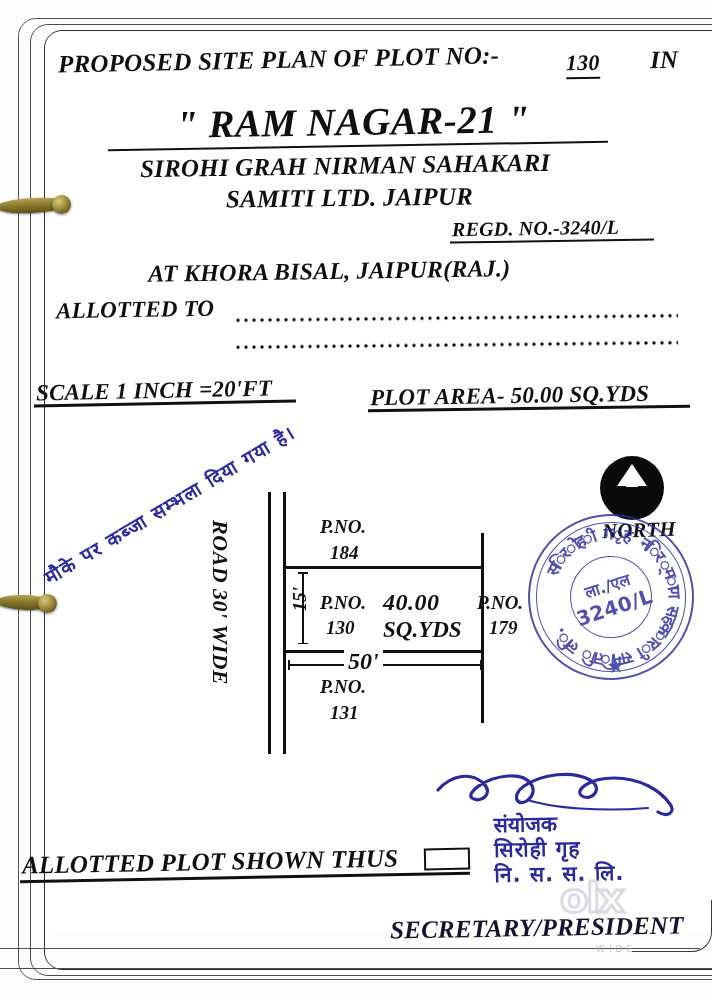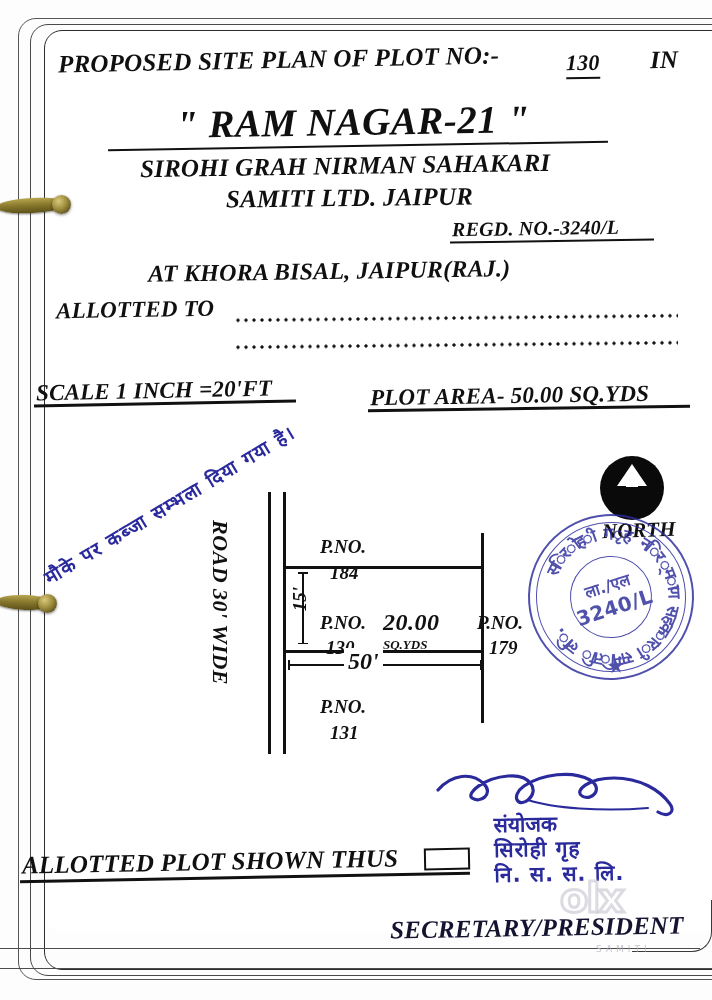--- a/index.html
+++ b/index.html
@@ -176,30 +176,30 @@
   }
 
   
   .hline { position: absolute; height: 2.5px; background: #111; }
   .vline { position: absolute; width: 2.5px; background: #111; }
 
   .plot-top    { left: 283px; top: 566px; width: 200px; }
   .plot-bottom { left: 283px; top: 650px; width: 200px; }
   .plot-right  { left: 481px; top: 533px; height: 190px; }
 
-  .lbl { position: absolute; font-family: "Liberation Serif", serif; font-weight: 700; font-style: italic; color:#111; white-space: nowrap; margin-top: 20px; }
+  .lbl { position: absolute; font-family: "Liberation Serif", serif; font-weight: 700; font-style: italic; color:#111; white-space: nowrap; }
 
   .pn129-a { left: 320px; top: 516px; font-size: 19px; }
   .pn129-b { left: 330px; top: 542px; font-size: 19px; }
 
   .pn130-a { left: 320px; top: 592px; font-size: 19px; }
   .pn130-b { left: 326px; top: 617px; font-size: 19px; }
 
   .area-big  { left: 383px; top: 589px; font-size: 24px; font-weight: 700; letter-spacing: .5px; }
-  .area-unit { left: 383px; top: 617px; font-size: 13px; }
+  .area-unit { left: 383px; top: 617px; font-size: 23px; }
 
   .pn115-a { left: 477px; top: 592px; font-size: 19px; }
   .pn115-b { left: 489px; top: 617px; font-size: 19px; }
 
   .pn131-a { left: 320px; top: 676px; font-size: 19px; }
   .pn131-b { left: 330px; top: 702px; font-size: 19px; }
 
   
   .dim-v {
     position: absolute;
@@ -427,21 +427,21 @@
     <div class="hline plot-top"></div>
     <div class="hline plot-bottom"></div>
     <div class="vline plot-right"></div>
 
     <div class="lbl pn129-a">P.NO.</div>
     <div class="lbl pn129-b">184</div>
 
     <div class="lbl pn130-a">P.NO.</div>
     <div class="lbl pn130-b">130</div>
 
-    <div class="lbl area-big">20.00</div>
+    <div class="lbl area-big">40.00</div>
     <div class="lbl area-unit">SQ.YDS</div>
 
     <div class="lbl pn115-a">P.NO.</div>
     <div class="lbl pn115-b">179</div>
 
     <div class="lbl pn131-a">P.NO.</div>
     <div class="lbl pn131-b">131</div>
 
     <div class="dim-v"></div>
     <div class="dim-v-label">15'</div>
@@ -523,16 +523,16 @@
     <div class="t shown-thus">ALLOTTED PLOT SHOWN THUS</div>
     <div class="shown-rule"></div>
     <div class="shown-box"></div>
 
     <div class="t secretary">SECRETARY/PRESIDENT</div>
 
   </div>
 
   <div class="wm">
     <div class="wm-text">olx</div>
-    <div class="wm-sub">SAMITI</div>
+    <div class="wm-sub">WIDE</div>
   </div>
 
 </div>
 
 </body></html>

